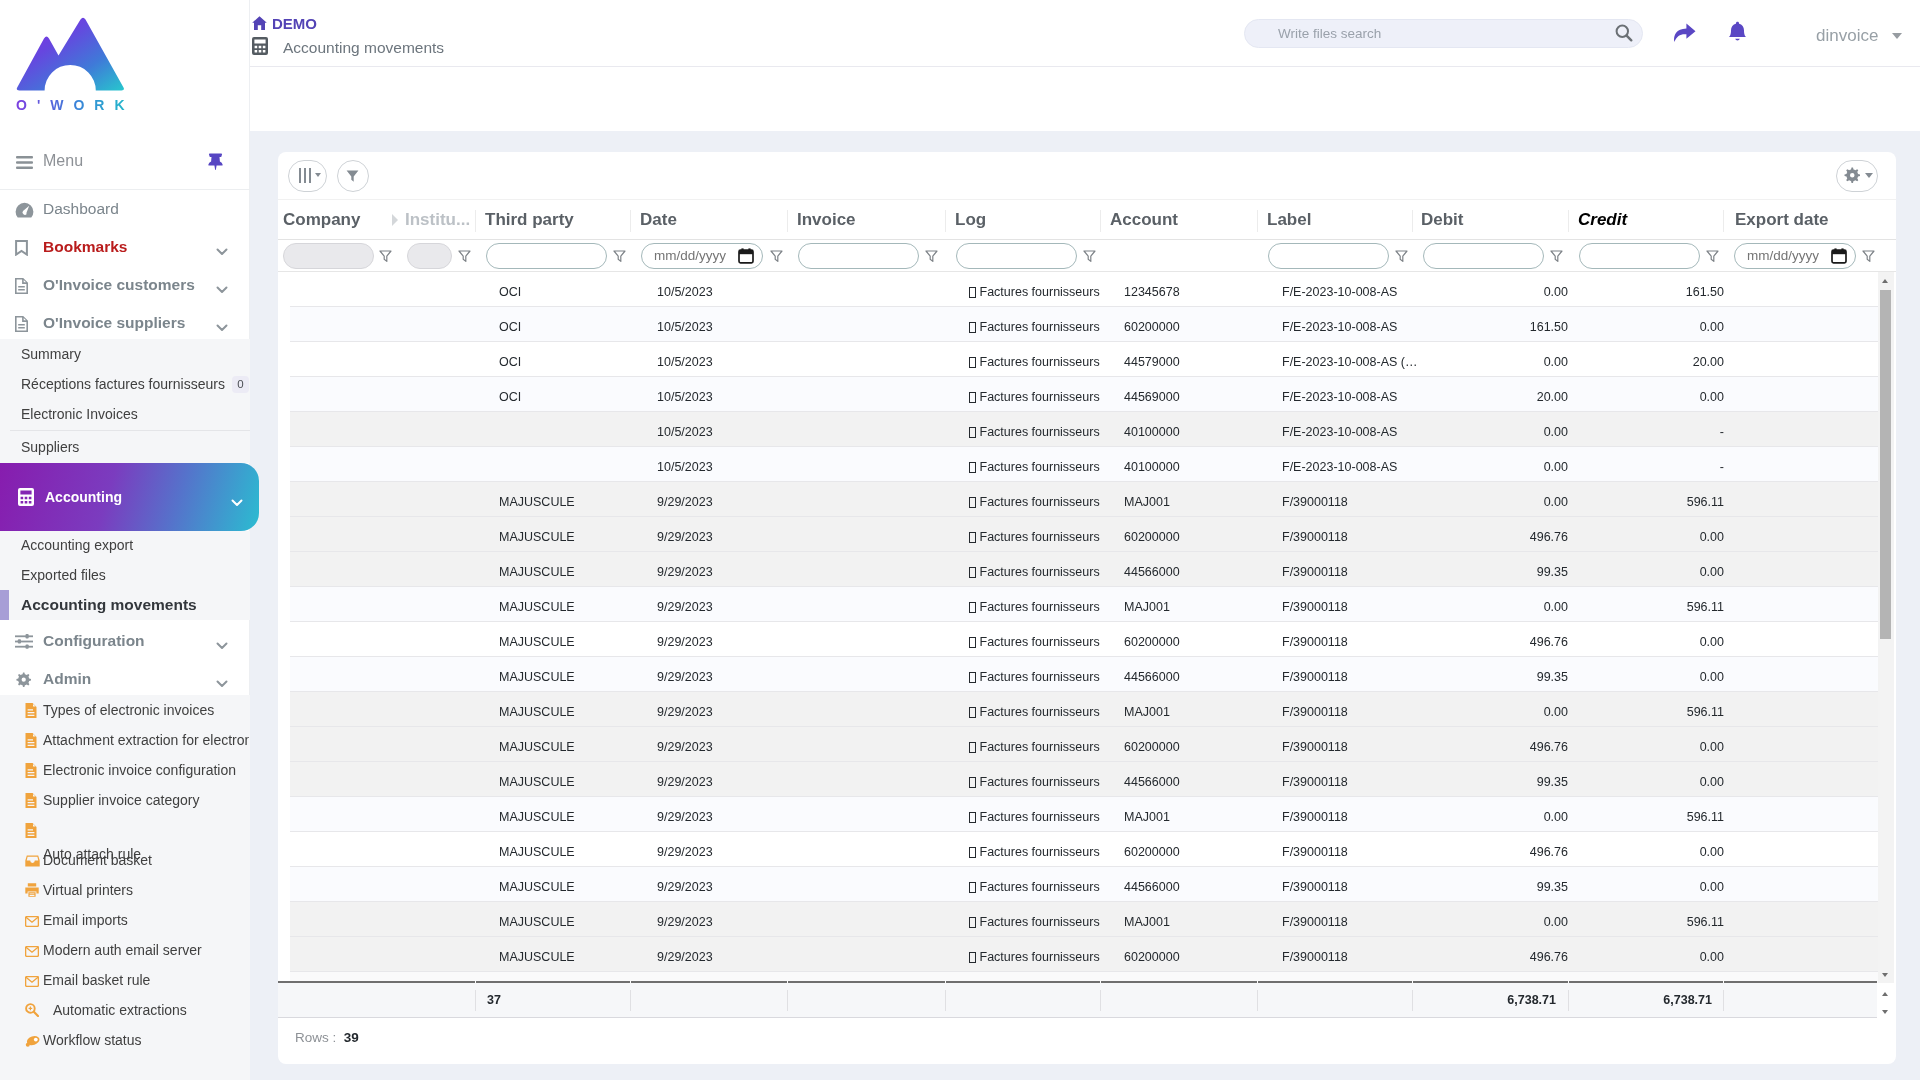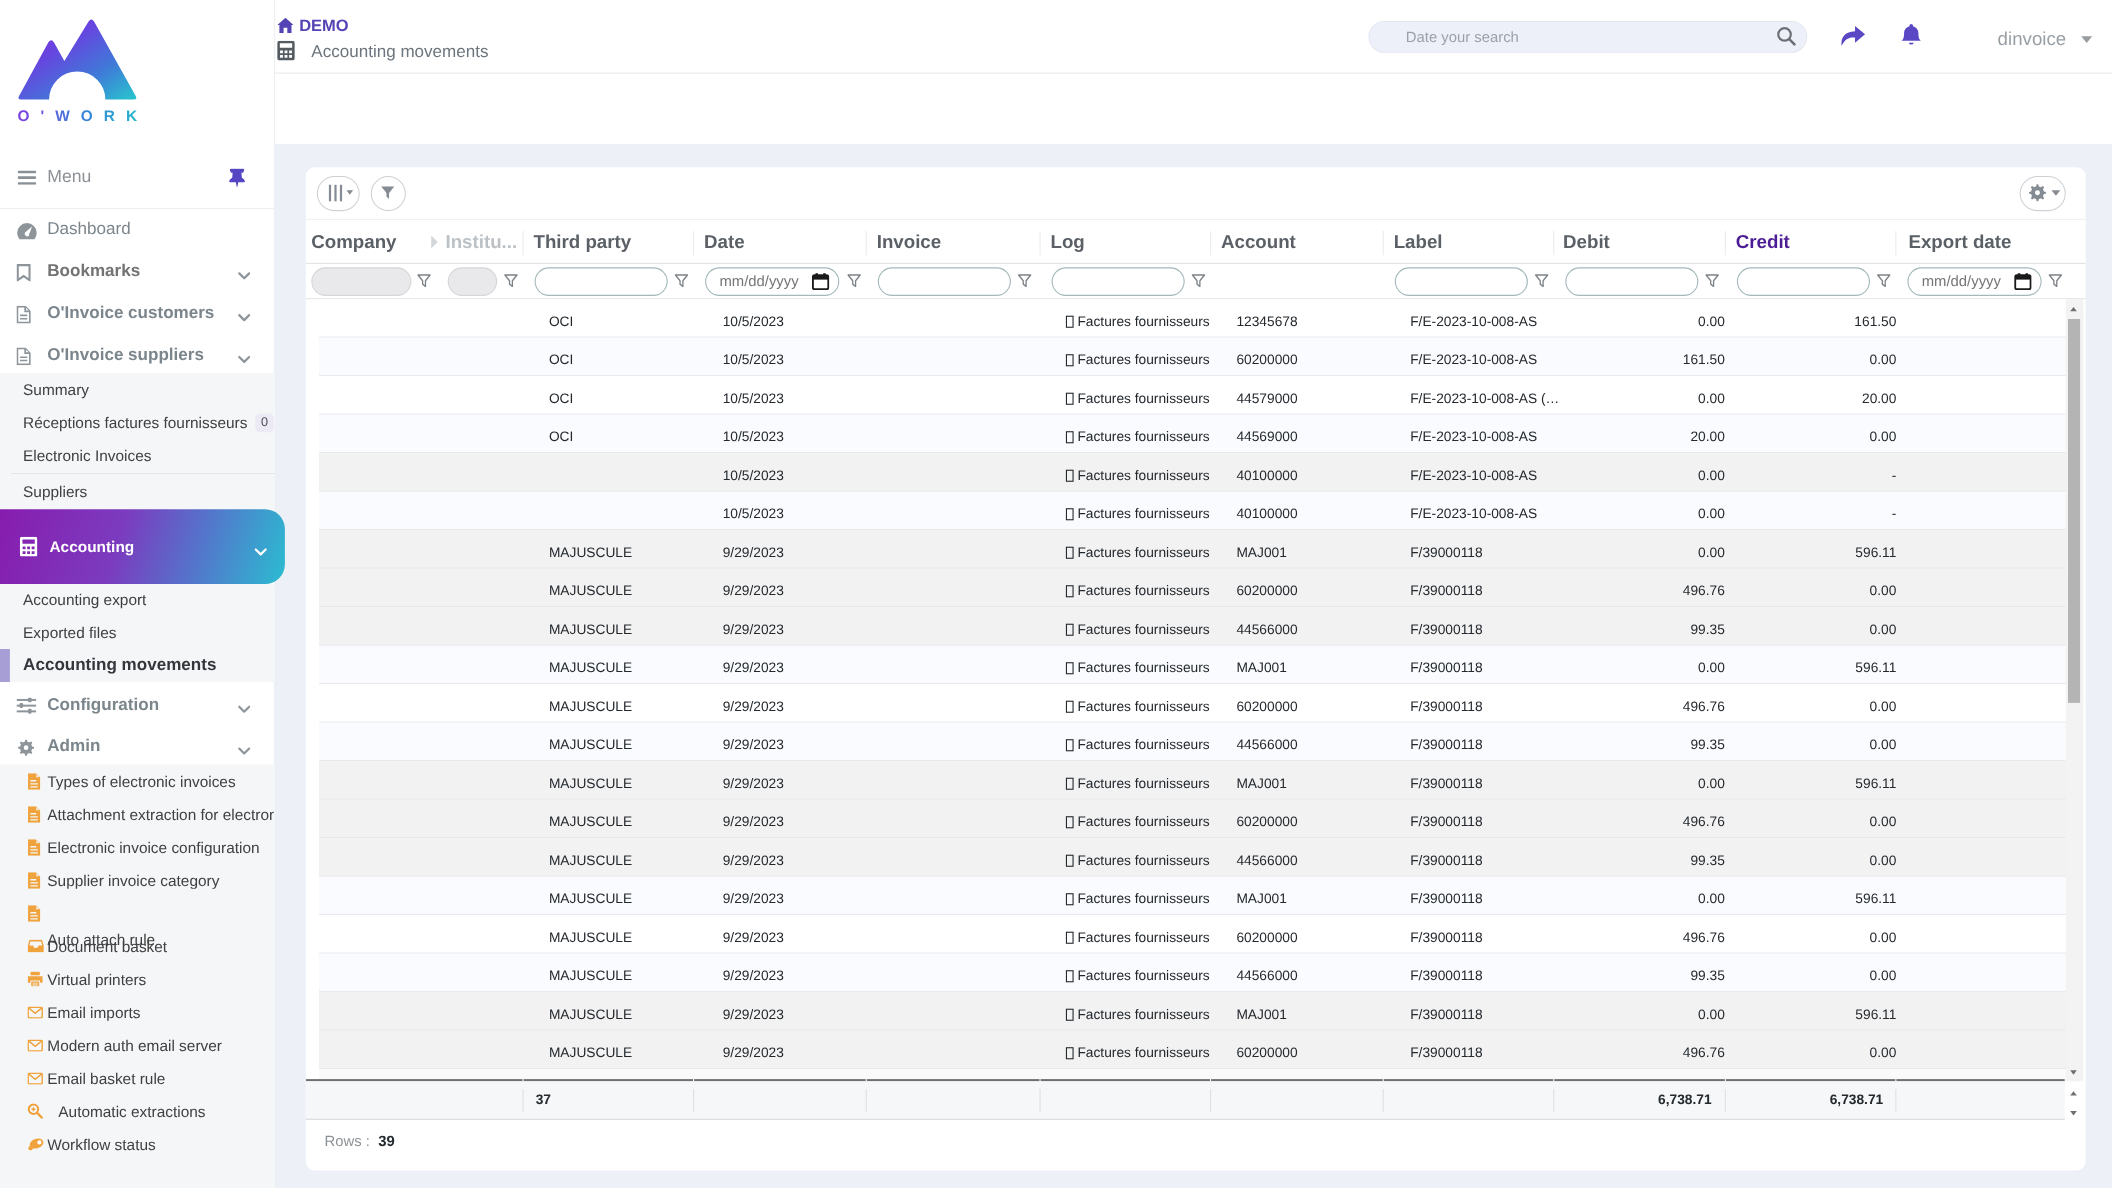--- a/index.html
+++ b/index.html
@@ -30,21 +30,21 @@
     <div id="hdrline"></div>
 <div class="abs" style="left:252px; top:16px;"><svg width="15" height="14" viewBox="0 0 15 14" xmlns="http://www.w3.org/2000/svg">
         <path d="M7.5 0.2 L14.8 6.8 L13 6.8 L13 14 L9.2 14 L9.2 9.2 L5.8 9.2 L5.8 14 L2 14 L2 6.8 L0.2 6.8 Z" fill="#5343b5"></path>
       </svg></div>
 <div class="abs" style="left:272px; top:15px; font-size:15px; font-weight:bold; color:#5343b5;">DEMO</div>
 <div class="abs" style="left:252px; top:37px;"><svg width="16" height="18" viewBox="0 0 16 18" xmlns="http://www.w3.org/2000/svg">
         <path transform="scale(1.0,1.0)" fill-rule="evenodd" fill="#545b61" d="M2 0 L14 0 Q16 0 16 2 L16 16 Q16 18 14 18 L2 18 Q0 18 0 16 L0 2 Q0 0 2 0 Z M2.4 2.4 L2.4 6.4 L13.6 6.4 L13.6 2.4 Z M2.6 8.8 L2.6 11.3 L5.2 11.3 L5.2 8.8 Z M6.7 8.8 L6.7 11.3 L9.3 11.3 L9.3 8.8 Z M10.8 8.8 L10.8 11.3 L13.4 11.3 L13.4 8.8 Z M2.6 13.1 L2.6 15.6 L5.2 15.6 L5.2 13.1 Z M6.7 13.1 L6.7 15.6 L9.3 15.6 L9.3 13.1 Z M10.8 13.1 L10.8 15.6 L13.4 15.6 L13.4 13.1 Z"></path>
       </svg></div>
 <div class="abs" style="left:283px; top:39px; font-size:15.5px; color:#6c757d;">Accounting movements</div>
 <div id="searchbox"></div>
-<div class="abs" style="left:1278px; top:26px; font-size:13.5px; color:#9aa1ab;">Date your search</div>
+<div class="abs" style="left:1278px; top:26px; font-size:13.5px; color:#9aa1ab;">Write files search</div>
 <div class="abs" style="left:1615px; top:24px;"><svg width="18" height="18" viewBox="0 0 18 18" xmlns="http://www.w3.org/2000/svg">
         <circle cx="7.3" cy="7.3" r="5.7" fill="none" stroke="#6b7075" stroke-width="2"></circle>
         <line x1="11.6" y1="11.6" x2="16.3" y2="16.3" stroke="#6b7075" stroke-width="2.4" stroke-linecap="round"></line>
       </svg></div>
 <div class="abs" style="left:1673px; top:23px;"><svg width="23" height="20" viewBox="0 0 23 20" xmlns="http://www.w3.org/2000/svg">
         <path d="M13.4 0.6 L22.5 8.2 L13.4 15.8 L13.4 11.2 C7.2 10.7 4 13 1.2 18.9 C0.3 11.9 3.2 5.9 13.4 5.5 Z" fill="#5a47c4"></path>
       </svg></div>
 <div class="abs" style="left:1727px; top:21px;"><svg width="21" height="22" viewBox="0 0 21 22" xmlns="http://www.w3.org/2000/svg">
         <path d="M10.5 0.8 C11.4 0.8 12.1 1.5 12.1 2.4 L12.1 2.8 C15 3.5 17 6 17 9.2 C17 13.7 18 15 19.2 16.1 L1.8 16.1 C3 15 4 13.7 4 9.2 C4 6 6 3.5 8.9 2.8 L8.9 2.4 C8.9 1.5 9.6 0.8 10.5 0.8 Z" fill="#5a47c4"></path>
         <path d="M8.2 17.8 A2.4 2.4 0 0 0 12.8 17.8 Z" fill="#5a47c4"></path>
@@ -80,21 +80,21 @@
         <path d="M1.8 0.4 L13.2 0.4 Q14.2 0.4 14 1.4 L13.4 3.4 Q13.2 4 12.6 4 L11.5 4 L11.9 8.6 Q14.2 9.6 14.6 11.6 Q14.8 12.6 13.8 12.6 L8.6 12.6 L7.9 16.4 Q7.5 17.4 7.1 16.4 L6.4 12.6 L1.2 12.6 Q0.2 12.6 0.4 11.6 Q0.8 9.6 3.1 8.6 L3.5 4 L2.4 4 Q1.8 4 1.6 3.4 L1 1.4 Q0.8 0.4 1.8 0.4 Z" fill="#5746c3"></path>
       </svg></div>
 <div class="abs" style="left:0; top:189px; width:250px; height:1px; background:#eceef0;"></div>
 <div class="abs" style="left:15px; top:202px;"><svg width="19" height="17" viewBox="0 0 19 17" xmlns="http://www.w3.org/2000/svg">
         <path d="M9.5 0.8 A8.9 8.9 0 0 0 0.6 9.7 A8.8 8.8 0 0 0 2.7 15.4 L16.3 15.4 A8.8 8.8 0 0 0 18.4 9.7 A8.9 8.9 0 0 0 9.5 0.8 Z M11.7 11.9 A2.3 2.3 0 1 1 8 9.1 L14.2 3.8 L11.3 11.3 Z" fill="#8d959b" fill-rule="evenodd"></path>
       </svg></div>
     <div class="abs" style="left:43px; top:200px; font-size:15.5px; font-weight:normal; color:#7b858c;">Dashboard</div>
 <div class="abs" style="left:15px; top:240px;"><svg width="13" height="16" viewBox="0 0 13 16" xmlns="http://www.w3.org/2000/svg">
         <path d="M1.1 1.1 L11.9 1.1 L11.9 14.6 L6.5 10.9 L1.1 14.6 Z" fill="none" stroke="#8d959b" stroke-width="2"></path>
       </svg></div>
-    <div class="abs" style="left:43px; top:238px; font-size:15.5px; font-weight:bold; color:#737373;">Bookmarks</div>
+    <div class="abs" style="left:43px; top:238px; font-size:15.5px; font-weight:bold; color:#b91c1c;">Bookmarks</div>
     <div class="abs" style="left:216px; top:242px;"><svg width="12" height="8" viewBox="0 0 12 8" xmlns="http://www.w3.org/2000/svg">
         <path d="M1.5 1.5 L6 6 L10.5 1.5" fill="none" stroke="#8d959b" stroke-width="2" stroke-linecap="round" stroke-linejoin="round"></path>
       </svg></div>
 <div class="abs" style="left:15px; top:278px;"><svg width="13" height="16" viewBox="0 0 13 16" xmlns="http://www.w3.org/2000/svg">
         <path fill-rule="evenodd" fill="#8d959b" d="M0 0 L8.2 0 L13 4.8 L13 16 L0 16 Z M1.6 1.6 L1.6 14.4 L11.4 14.4 L11.4 5.9 L7.1 5.9 L7.1 1.6 Z M8.7 1.9 L8.7 4.3 L11.1 4.3 Z M3.2 8 L9.8 8 L9.8 9.5 L3.2 9.5 Z M3.2 11 L9.8 11 L9.8 12.5 L3.2 12.5 Z"></path>
       </svg></div>
     <div class="abs" style="left:43px; top:276px; font-size:15.5px; font-weight:bold; color:#7b858c;">O'Invoice customers</div>
     <div class="abs" style="left:216px; top:280px;"><svg width="12" height="8" viewBox="0 0 12 8" xmlns="http://www.w3.org/2000/svg">
         <path d="M1.5 1.5 L6 6 L10.5 1.5" fill="none" stroke="#8d959b" stroke-width="2" stroke-linecap="round" stroke-linejoin="round"></path>
       </svg></div>
@@ -222,21 +222,21 @@
 <div class="abs" style="left:1587px; top:21px; width:0; height:0; border-left:4px solid transparent; border-right:4px solid transparent; border-top:5px solid #848b92;"></div>
 <div class="hcell" style="left:5px; color:#5a6066;">Company</div>
 <div class="hcell" style="left:127px; color:#bcc1c6;">Institu...</div>
 <div class="hcell" style="left:207px; color:#5a6066;">Third party</div>
 <div class="hcell" style="left:362px; color:#5a6066;">Date</div>
 <div class="hcell" style="left:519px; color:#5a6066;">Invoice</div>
 <div class="hcell" style="left:677px; color:#5a6066;">Log</div>
 <div class="hcell" style="left:832px; color:#5a6066;">Account</div>
 <div class="hcell" style="left:989px; color:#5a6066;">Label</div>
 <div class="hcell" style="left:1143px; color:#5a6066;">Debit</div>
-<div class="hcell" style="left:1300px; color:#4c1d95;">Credit</div>
+<div class="hcell" style="left:1300px; color:#000000;font-style:italic;">Credit</div>
 <div class="hcell" style="left:1457px; color:#5a6066;">Export date</div>
 <div class="abs" style="left:114px; top:62px; width:0; height:0; border-top:6px solid transparent; border-bottom:6px solid transparent; border-left:6px solid #d4d7da;"></div>
 <div class="hsep" style="left:197px;"></div>
 <div class="hsep" style="left:352px;"></div>
 <div class="hsep" style="left:509px;"></div>
 <div class="hsep" style="left:667px;"></div>
 <div class="hsep" style="left:822px;"></div>
 <div class="hsep" style="left:979px;"></div>
 <div class="hsep" style="left:1134px;"></div>
 <div class="hsep" style="left:1290px;"></div>

